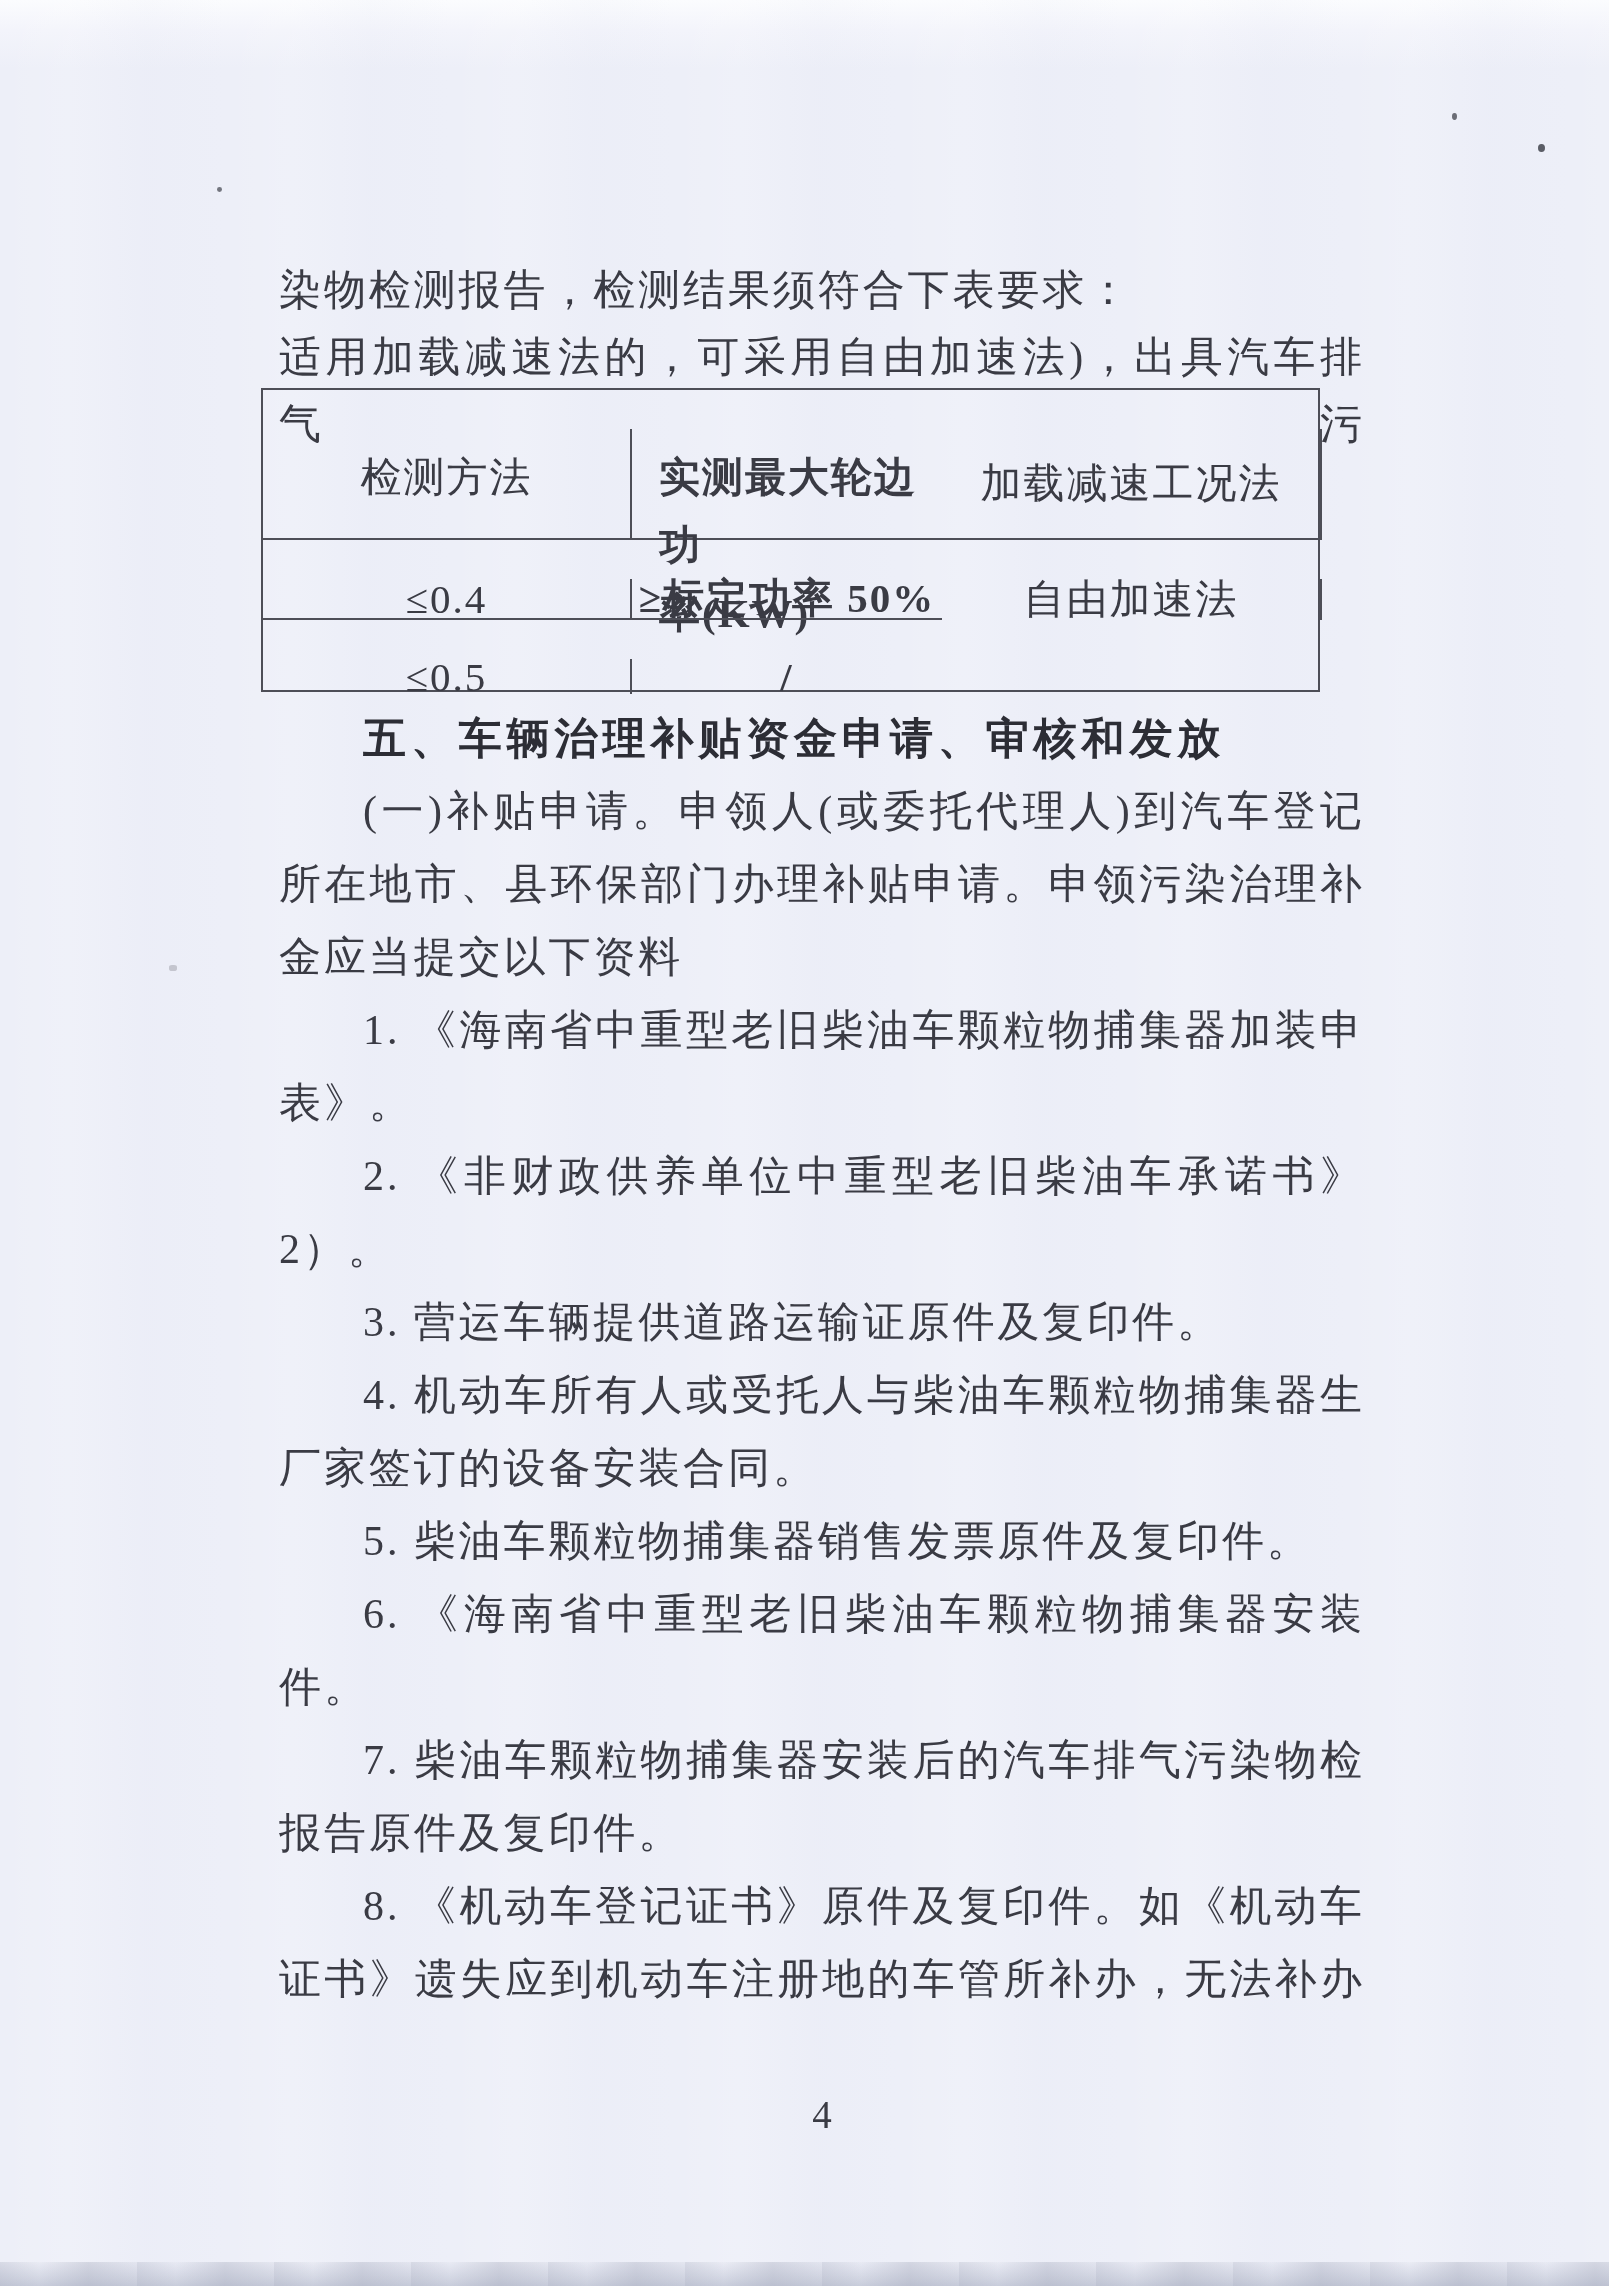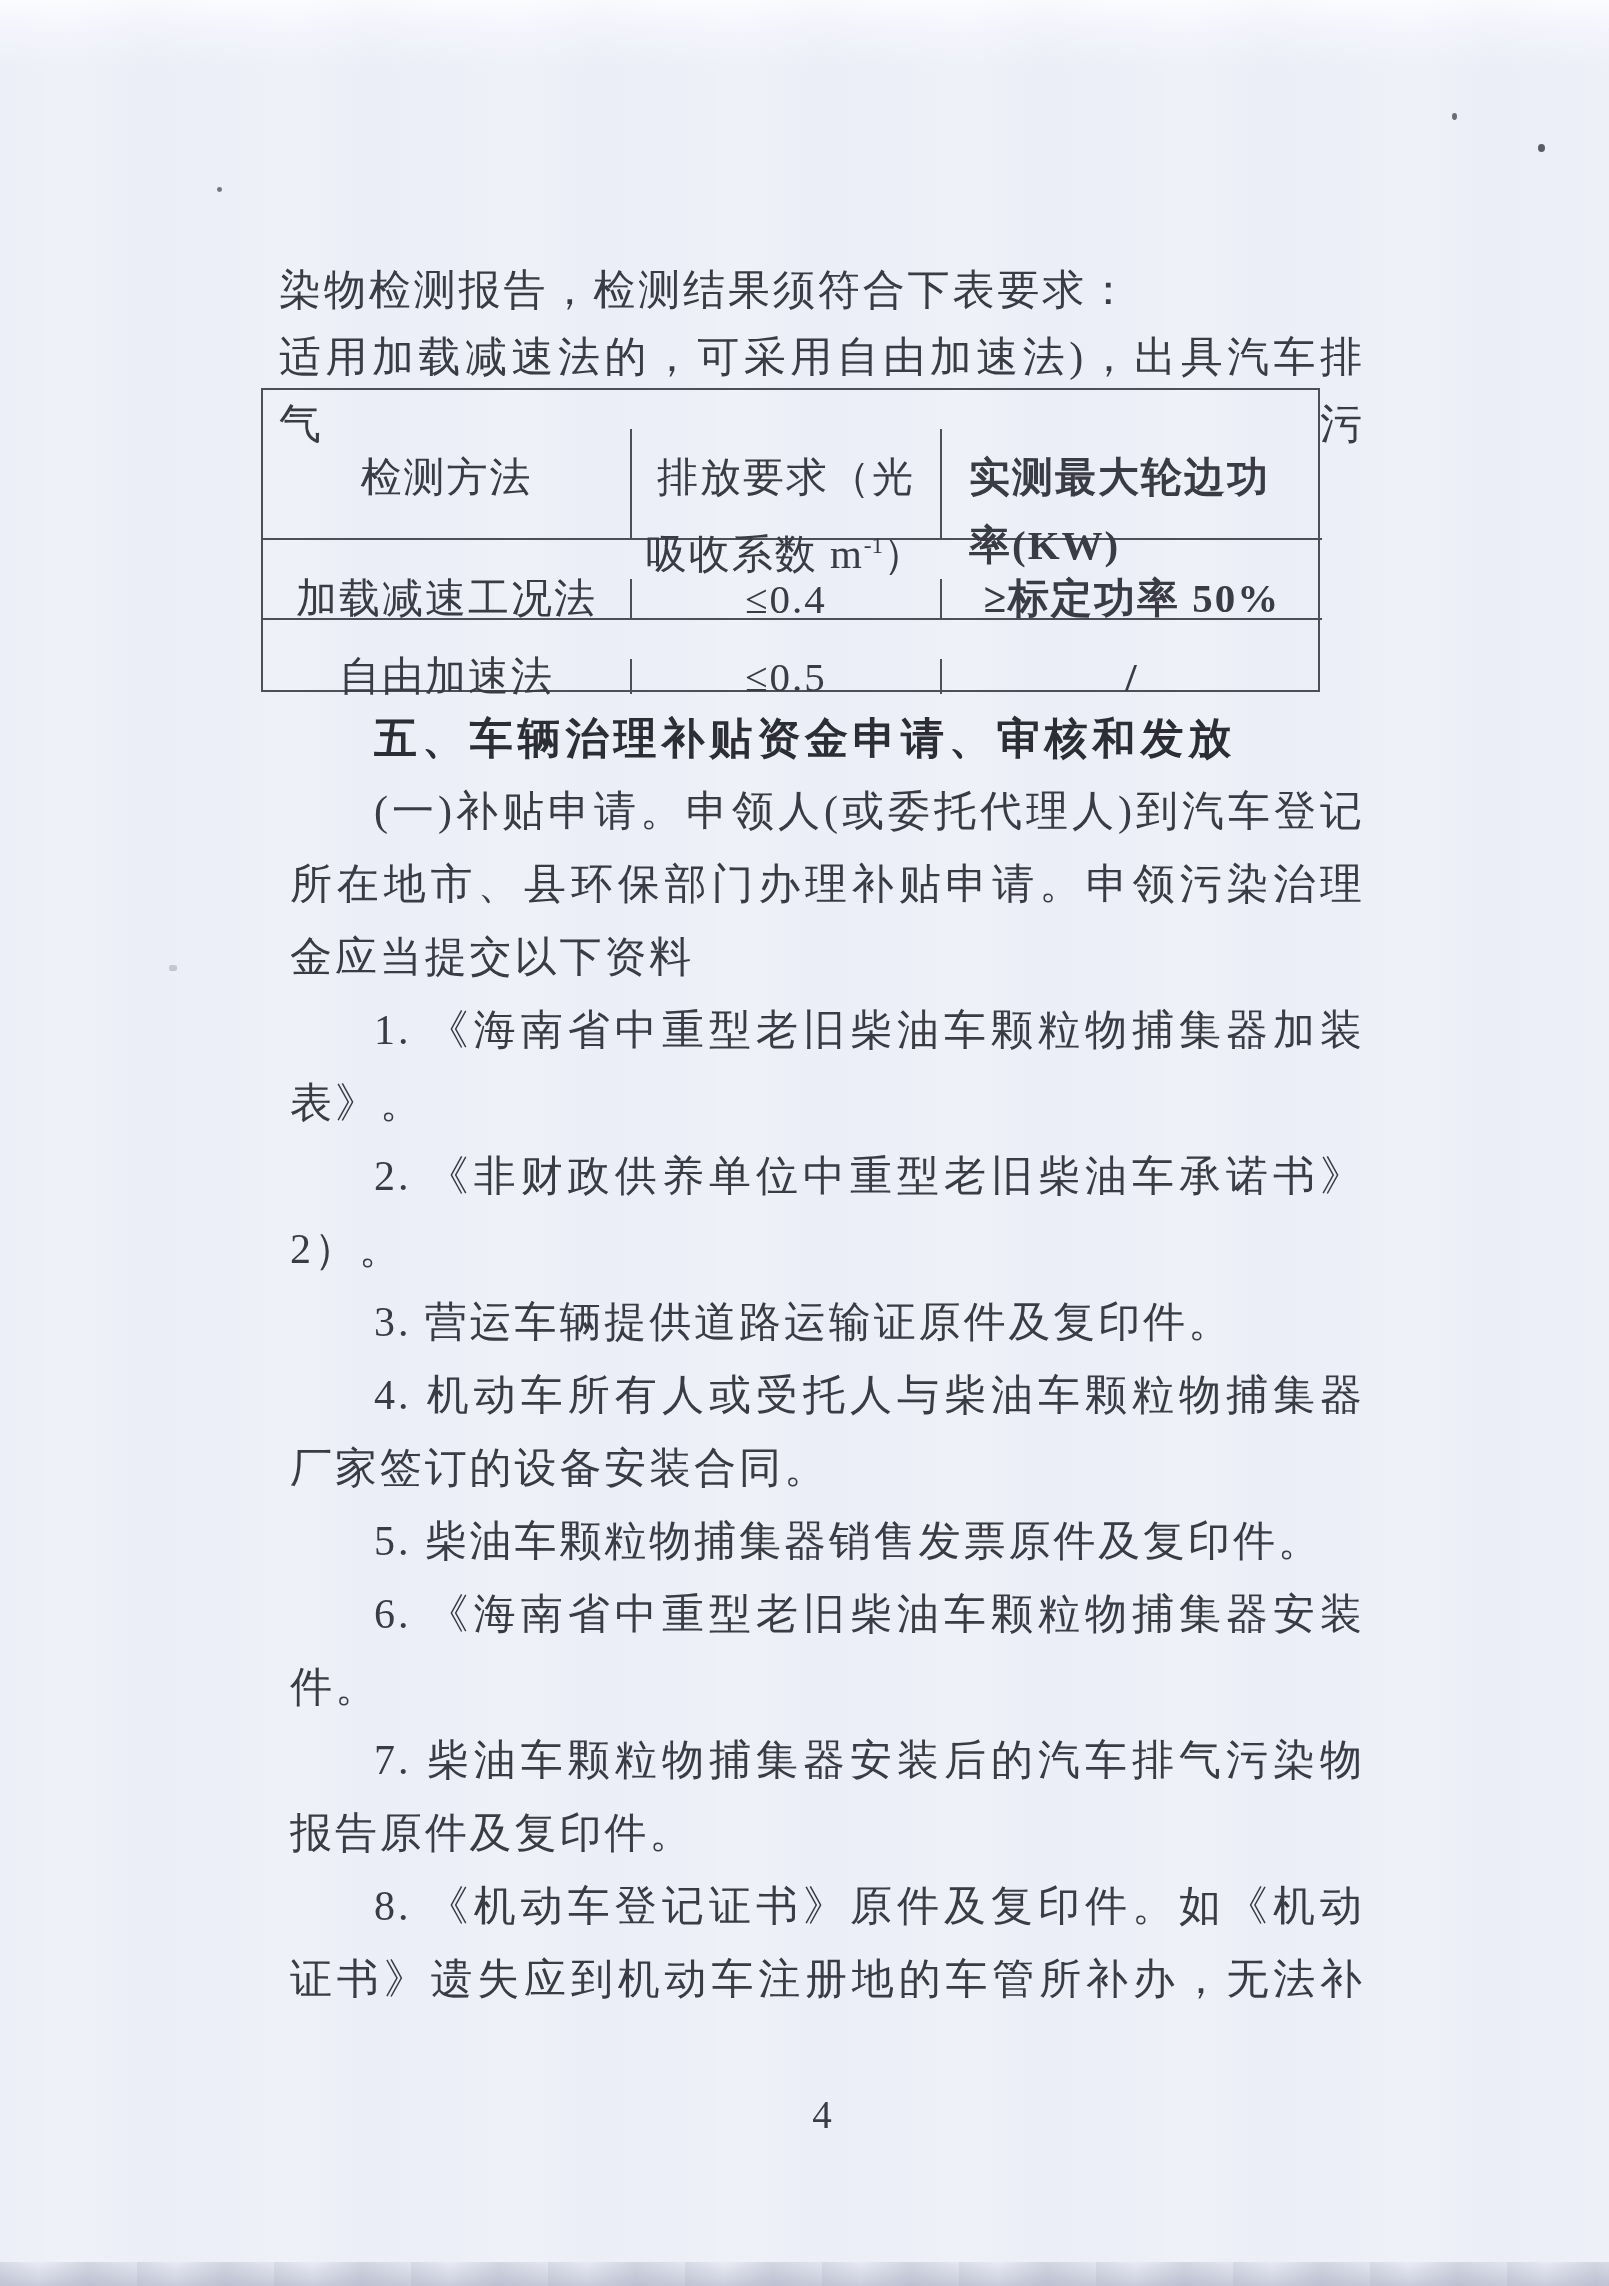--- a/index.html
+++ b/index.html
@@ -52,21 +52,21 @@
     display:flex;flex-direction:column;justify-content:center;align-items:center;
     box-sizing:border-box;text-align:center;margin-top:39px;
   }
   .req-table .cell.last-col{border-right:none;font-weight:bold;}
   .req-table .cell.last-row{border-bottom:none;}
   .req-table .cell.hdr{justify-content:flex-start;padding-top:13.7px;line-height:68px;}
   .req-table .cell.hdr-power{align-items:flex-start;text-align:left;padding-left:27px;}
   .req-table sup{font-size:23.4px;letter-spacing:0;}
 
   .flow-block{position:absolute;left:279px;top:702px;width:1086px;}
-  .flow-block .text-line{height:73px;line-height:73px;white-space:nowrap;overflow:visible;margin-left:11px;}
+  .flow-block .text-line{height:73px;line-height:73px;white-space:nowrap;overflow:visible;}
   .flow-block .text-line.indent{padding-left:84px;}
   .flow-block .text-line.justify{white-space:normal;text-align:justify;text-align-last:justify;overflow:hidden;}
   .section-heading{
     font-family:"Liberation Sans","DejaVu Sans",sans-serif;font-weight:bold;
     color:#2c2d35;letter-spacing:4.9px;font-size:43px;
   }
   .page-number{
     position:absolute;left:279px;top:2087px;width:1086px;height:55px;line-height:55px;
     text-align:center;font-size:39px;color:#3a3b44;
   }
@@ -83,26 +83,20 @@
 <div class="speck s4"></div>
 
 <div class="intro-block doc-text">
   <div class="text-line">染物检测报告，检测结果须符合下表要求：</div>
   <div class="text-line justify">适用加载减速法的，可采用自由加速法)，出具汽车排气污</div>
 </div>
 
 <div class="req-table" id="req-table">
   <div class="cell hdr">
     <div>检测方法</div>
-  </div>
-  <div class="cell hdr">
-    <div>排放要求（光</div>
-    <div>
-      <span>吸收系数 m</span><sup>-1</sup><span>）</span>
-    </div>
   </div>
   <div class="cell hdr hdr-power last-col">
     <div>实测最大轮边功</div>
     <div>率(KW)</div>
   </div>
 
 <div class="cell">加载减速工况法</div>
     <div class="cell">≤0.4</div>
     <div class="cell last-col">≥标定功率 50%</div>
     <div class="cell last-row">自由加速法</div>

